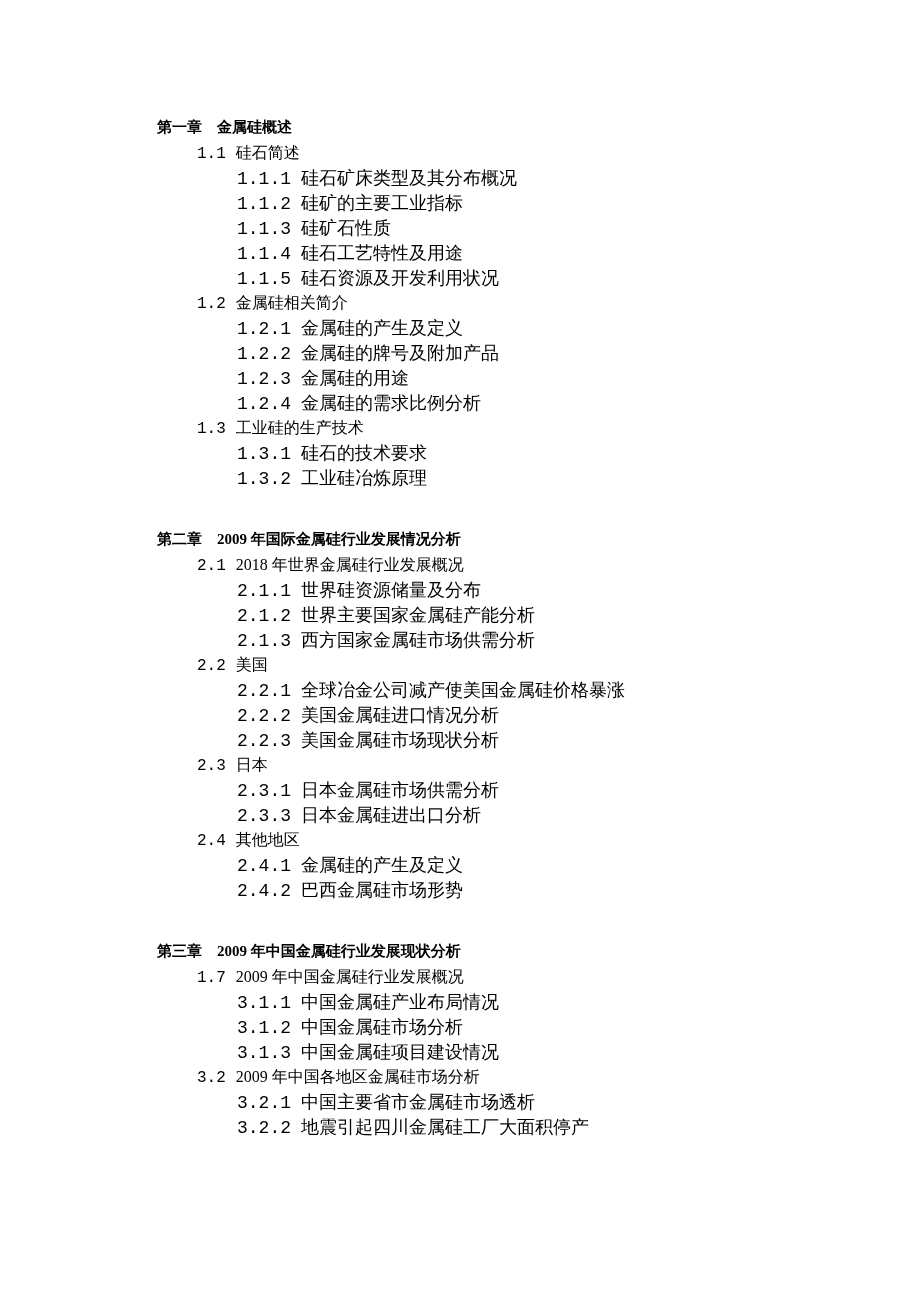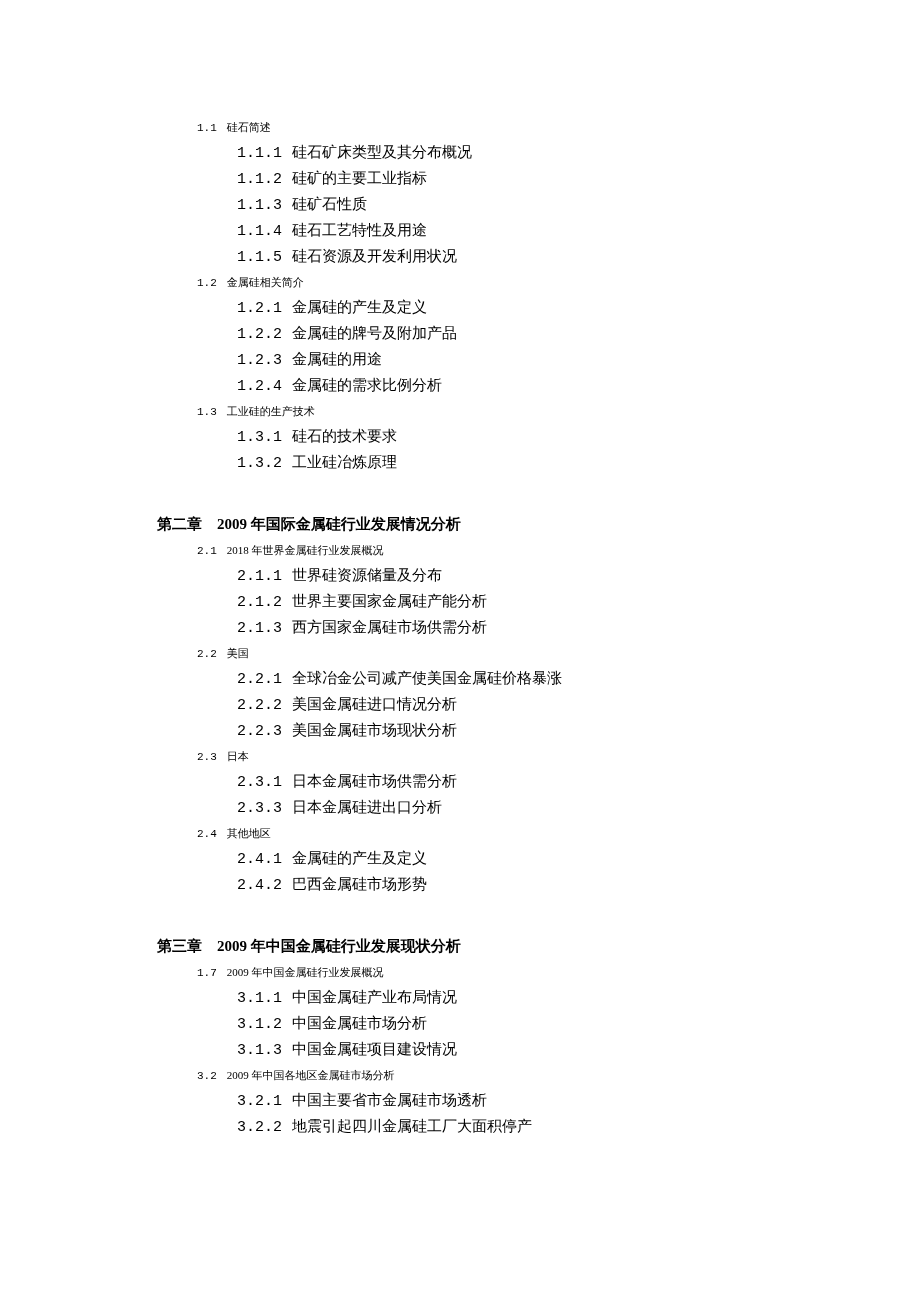--- a/index.html
+++ b/index.html
@@ -18,26 +18,26 @@
   .chapter-block {
     margin-bottom: 36px;
   }
   .chapter-title {
     font-weight: bold;
     font-size: 15px;
     line-height: 24px;
     margin-bottom: 2px;
   }
   .section {
-    font-size: 11px;
+    font-size: 16px;
     line-height: 24px;
     margin-left: 40px;
   }
   .subsection {
-    font-size: 15px;
+    font-size: 18px;
     line-height: 24px;
     margin-left: 80px;
   }
   .num-lvl2 {
     font-family: "Courier New", monospace;
     letter-spacing: 0;
   }
   .num-lvl3 {
     font-family: "Courier New", monospace;
     letter-spacing: 0;
@@ -45,20 +45,21 @@
   .gap {
     display: inline-block;
     width: 10px;
   }
 </style>
 </head>
 <body>
 
 <div class="page" id="doc-root">
     <div class="chapter-block">
+      <div class="chapter-title">第一章　金属硅概述</div>
       <div class="section"><span class="num-lvl2">1.1</span><span class="gap"></span><span>硅石简述</span></div>
       <div class="subsection"><span class="num-lvl3">1.1.1</span><span class="gap"></span><span>硅石矿床类型及其分布概况</span></div>
       <div class="subsection"><span class="num-lvl3">1.1.2</span><span class="gap"></span><span>硅矿的主要工业指标</span></div>
       <div class="subsection"><span class="num-lvl3">1.1.3</span><span class="gap"></span><span>硅矿石性质</span></div>
       <div class="subsection"><span class="num-lvl3">1.1.4</span><span class="gap"></span><span>硅石工艺特性及用途</span></div>
       <div class="subsection"><span class="num-lvl3">1.1.5</span><span class="gap"></span><span>硅石资源及开发利用状况</span></div>
       <div class="section"><span class="num-lvl2">1.2</span><span class="gap"></span><span>金属硅相关简介</span></div>
       <div class="subsection"><span class="num-lvl3">1.2.1</span><span class="gap"></span><span>金属硅的产生及定义</span></div>
       <div class="subsection"><span class="num-lvl3">1.2.2</span><span class="gap"></span><span>金属硅的牌号及附加产品</span></div>
       <div class="subsection"><span class="num-lvl3">1.2.3</span><span class="gap"></span><span>金属硅的用途</span></div>

